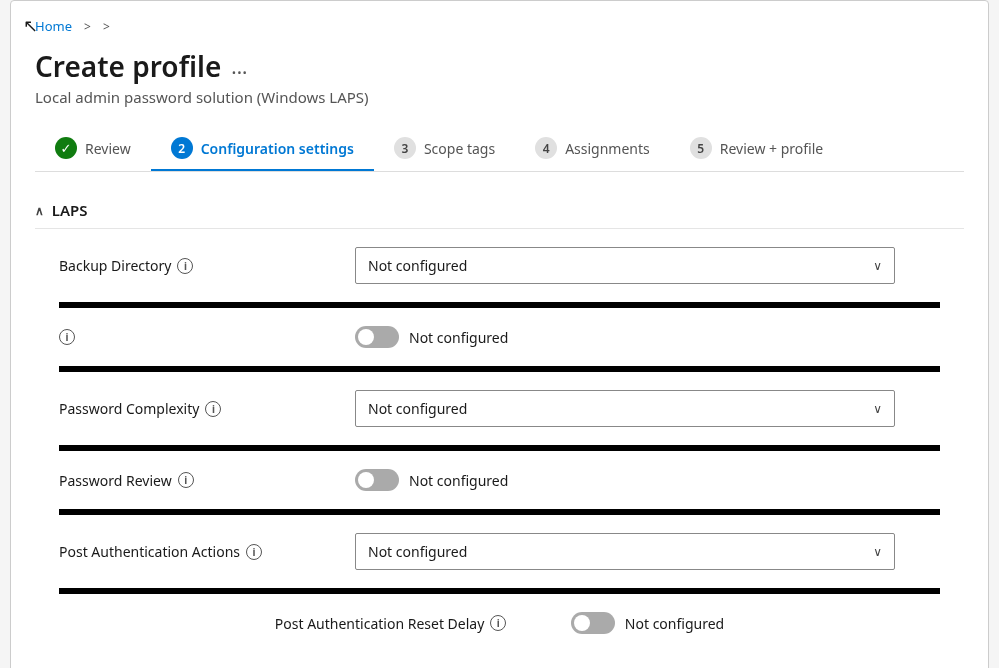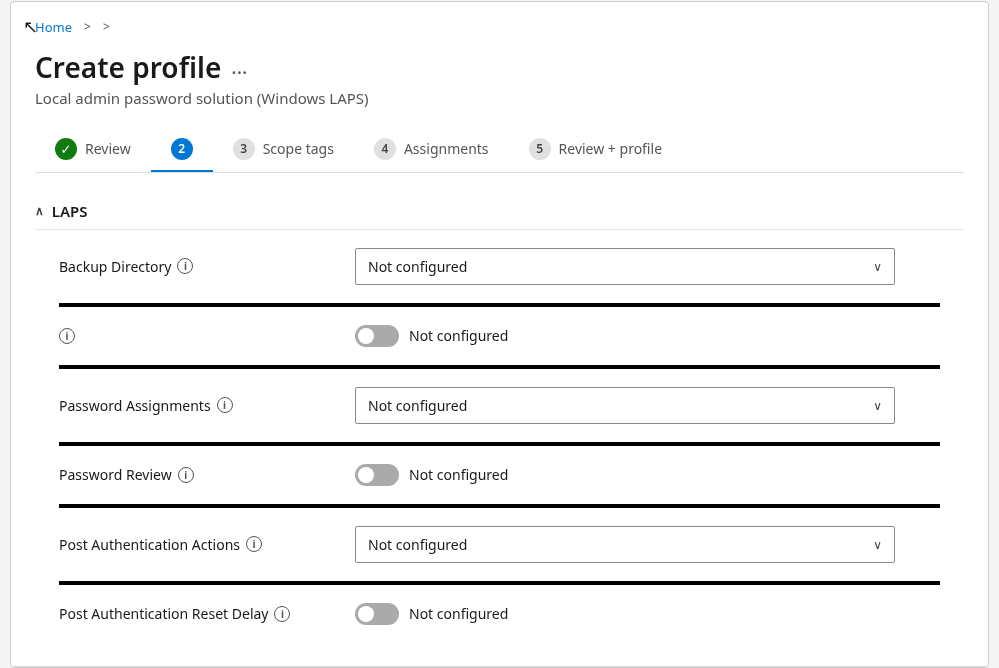--- a/index.html
+++ b/index.html
@@ -143,25 +143,26 @@
     }
 
     
     .form-rows {
       padding: 0 24px;
     }
     .form-row {
       display: flex;
       align-items: center;
       padding: 18px 0;
-      border-bottom: 4px solid #000000;
+      border-bottom: 6px solid #000000;
       gap: 16px;
     }
     .form-row:last-child {
       border-bottom: none;
+      justify-content: center;
     }
     .field-label {
       display: flex;
       align-items: center;
       gap: 6px;
       font-size: 14px;
       color: #1a1a1a;
       width: 280px;
       flex-shrink: 0;
     }
@@ -263,20 +264,21 @@
 
     <div class="tabs">
 
       <div class="tab completed">
         <div class="tab-check">✓</div>
         <span>Review</span>
       </div>
 
       <div class="tab active">
         <div class="tab-num">2</div>
+        <span>Configuration settings</span>
       </div>
 
       <div class="tab">
         <div class="tab-num">3</div>
         <span>Scope tags</span>
       </div>
 
       <div class="tab">
         <div class="tab-num">4</div>
         <span>Assignments</span>
@@ -315,21 +317,21 @@
           <div class="toggle-container">
             <div class="toggle">
               <div class="toggle-thumb"></div>
             </div>
             <span class="toggle-label">Not configured</span>
           </div>
         </div>
 
         <div class="form-row">
           <div class="field-label">
-            <span>Password Assignments</span>
+            <span>Password Complexity</span>
             <div class="info-icon">i</div>
           </div>
           <div class="dropdown">
             <span>Not configured</span>
             <span class="dropdown-arrow">∨</span>
           </div>
         </div>
 
         <div class="form-row">
           <div class="field-label">

